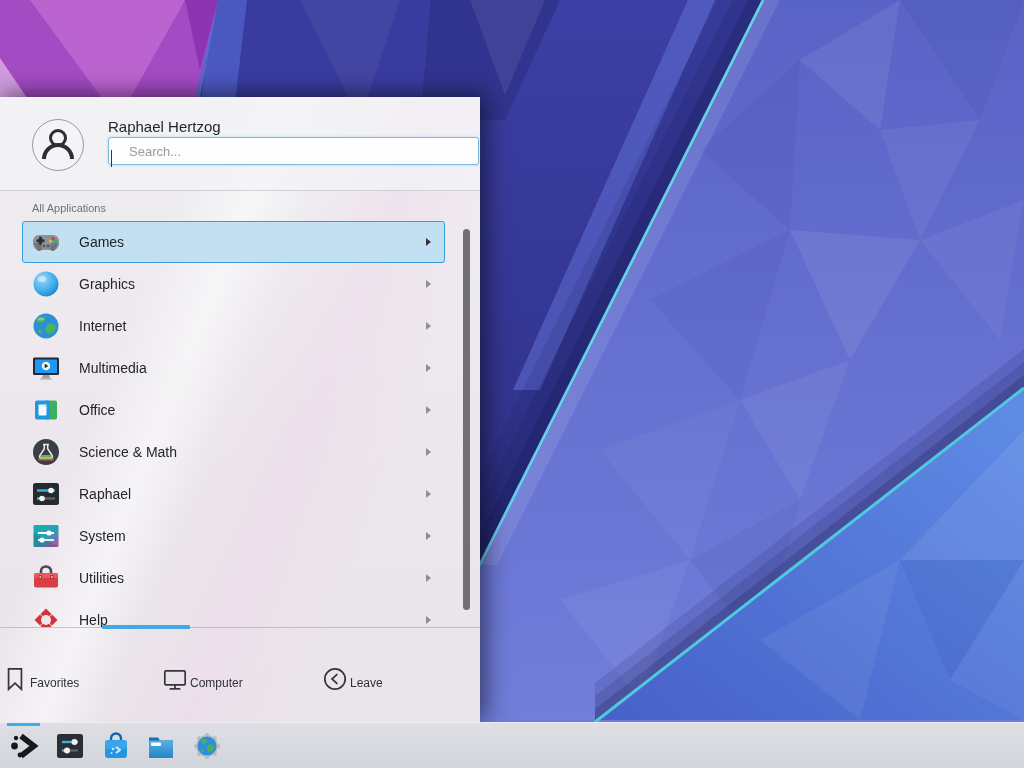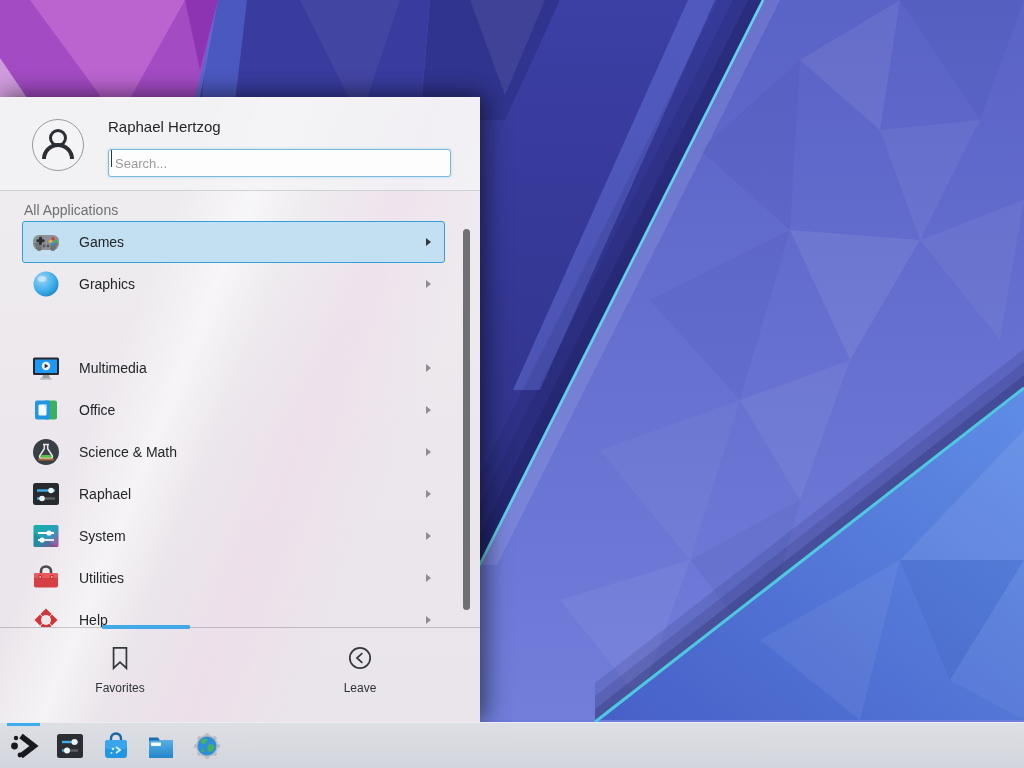--- a/index.html
+++ b/index.html
@@ -11,41 +11,41 @@
     background:
       linear-gradient(112deg, rgba(255,255,255,0) 30%, rgba(255,255,255,.55) 40%, rgba(255,255,255,0) 48%,
         rgba(238,216,234,.45) 60%, rgba(255,255,255,0) 74%),
       linear-gradient(180deg,#f0eef1 0%,#ece7ec 55%,#eae5ea 100%);
     box-shadow:8px 0 22px rgba(0,0,0,.38), 0 -6px 18px rgba(0,0,0,.22);}
   #menu-header{position:absolute;left:0;top:0;width:100%;height:93px;
     background:rgba(243,243,246,.75);border-bottom:1px solid #cfcfd4;}
   #avatar{position:absolute;left:32px;top:22px;width:50px;height:50px;border-radius:50%;
     border:1px solid #9a9a9e;background:#f4f3f5;}
   #user-name{position:absolute;left:108px;top:21px;font-size:15px;color:#232629;}
-  #search{position:absolute;left:108px;top:52px;width:329px;height:26px;background:#fdfdfd;
-    border:1px solid #79b9dd;border-radius:3px;font-size:13px;color:#232629;padding:0 6px;outline:none;
+  #search{position:absolute;left:108px;top:40px;width:329px;height:26px;background:#fdfdfd;
+    border:1px solid #79b9dd;border-radius:3px;font-size:13px;color:#232629;padding:0 20px;outline:none;
     font-family:"Liberation Sans",sans-serif;box-shadow:0 0 3px rgba(61,174,233,.35);}
   #search::placeholder{color:#9b9b9f;}
   #search-caret{position:absolute;left:111px;top:53px;width:1px;height:17px;background:#33373b;}
-  #section-label{position:absolute;left:24px;top:105px;font-size:14px;color:#6e7073;}
+  #section-label{position:absolute;left:32px;top:105px;font-size:11px;color:#6e7073;}
   #cat-list{position:absolute;left:0;top:120px;width:480px;height:410px;overflow:hidden;}
   .cat-row{position:absolute;left:22px;width:421px;height:40px;border:1px solid transparent;border-radius:3px;}
   .cat-row.selected{background:#c3dff2;border-color:#33a0dc;}
   .cat-icon{position:absolute;left:7px;top:4px;width:32px;height:32px;}
   .cat-icon svg{width:32px;height:32px;display:block;}
   .cat-label{position:absolute;left:56px;top:12px;font-size:14px;color:#232629;}
   .cat-arrow{position:absolute;right:13px;top:16px;width:0;height:0;
     border-left:5px solid #8e8e92;border-top:4.5px solid transparent;border-bottom:4.5px solid transparent;}
   .cat-row.selected .cat-arrow{border-left-color:#33373b;}
   #scrollbar{position:absolute;left:463px;top:132px;width:7px;height:381px;border-radius:4px;background:#707074;}
   
   #footer-sep{position:absolute;left:0;top:530px;width:480px;height:1px;background:rgba(40,40,48,.22);}
   #tab-indicator{position:absolute;left:102px;top:528px;width:88px;height:4px;background:#42a8e8;border-radius:1px;}
   #tabs{position:absolute;left:0;top:538px;width:480px;height:80px;display:flex;}
-  .tab{flex:1;display:flex;flex-direction:column;align-items:center;padding-top:8px;}
+  .tab{flex:1;display:flex;flex-direction:row;align-items:center;padding-top:8px;}
   .tab svg{width:30px;height:30px;display:block;}
   .tab-label{margin-top:8px;font-size:12px;color:#2e3136;}
   
   #taskbar{position:absolute;left:0;top:722px;width:1024px;height:46px;
     background:linear-gradient(#dddfe5,#d3d5dc);border-top:1px solid #eceef3;box-sizing:border-box;}
   .tb-icon{position:absolute;top:7px;width:32px;height:32px;}
   .tb-icon svg{width:32px;height:32px;display:block;}
   #task-active-line{position:absolute;left:7px;top:0px;width:33px;height:3px;background:#3daee9;}
   #tray{position:absolute;right:0;top:0;height:46px;}
 </style>
@@ -163,20 +163,33 @@
           </radialGradient>
               </defs>
           <circle cx="16" cy="16" r="12.5" fill="url(#ballG)"></circle>
           <ellipse cx="12" cy="11" rx="4.5" ry="3" fill="#ffffff" opacity=".45"></ellipse>
         </svg>
           </span>
         <span class="cat-label">Graphics</span>
         <span class="cat-arrow"></span>
       </div>
 
+      <div class="cat-row" style="top:88px">
+        <span class="cat-icon">
+            <svg viewBox="0 0 32 32">
+          <circle cx="16" cy="16" r="12.5" fill="#2d8fd8"></circle>
+          <path d="M8,8 q5,-3 8,0 q-1,4 -5,5 q-4,0 -5,-3 z" fill="#49b45f"></path>
+          <path d="M18,14 q6,-1 8,3 q-1,6 -7,7 q-5,-2 -3,-7 z" fill="#49b45f"></path>
+          <path d="M9,19 q3,1 3,4 q-2,2 -4,-1 z" fill="#49b45f"></path>
+          <ellipse cx="11" cy="9" rx="3" ry="1.6" fill="#ffffff" opacity=".3"></ellipse>
+        </svg>
+          </span>
+        <span class="cat-label">Internet</span>
+        <span class="cat-arrow"></span>
+      </div>
 
       <div class="cat-row" style="top:130px">
         <span class="cat-icon">
             <svg viewBox="0 0 32 32">
           <rect x="3" y="5.5" width="26" height="17.5" rx="1.5" fill="#25282d"></rect>
           <rect x="5" y="7.5" width="22" height="13.5" fill="#1d99f3"></rect>
           <circle cx="16" cy="14" r="4.2" fill="#f2f2f2"></circle>
           <polygon points="14.7,11.8 14.7,16.2 18.4,14" fill="#25282d"></polygon>
           <polygon points="13,23 19,23 20,26 12,26" fill="#9aa0a6"></polygon>
           <rect x="10" y="26" width="12" height="1.8" rx=".9" fill="#b9bec4"></rect>
@@ -287,20 +300,30 @@
     <div id="tab-indicator"></div>
 
     <div id="tabs">
       <div class="tab">
         <span>
             <svg viewBox="0 0 28 28">
           <path d="M8,4.5 h12 v19 l-6,-5.6 l-6,5.6 z" fill="none" stroke="#33373c" stroke-width="1.6"></path>
         </svg>
           </span>
         <span class="tab-label">Favorites</span>
+      </div>
+      <div class="tab">
+        <span>
+            <svg viewBox="0 0 28 28">
+          <rect x="4.5" y="6.5" width="19" height="13" rx="1" fill="none" stroke="#33373c" stroke-width="1.6"></rect>
+          <line x1="14" y1="19.5" x2="14" y2="23" stroke="#33373c" stroke-width="1.6"></line>
+          <line x1="9" y1="23.2" x2="19" y2="23.2" stroke="#33373c" stroke-width="1.6"></line>
+        </svg>
+          </span>
+        <span class="tab-label">Computer</span>
       </div>
       <div class="tab">
         <span>
             <svg viewBox="0 0 28 28">
           <circle cx="14" cy="14" r="9.5" fill="none" stroke="#33373c" stroke-width="1.6"></circle>
           <path d="M16.2,9.5 L11.2,14 l5,4.5" fill="none" stroke="#33373c" stroke-width="1.6"></path>
         </svg>
           </span>
         <span class="tab-label">Leave</span>
       </div>

